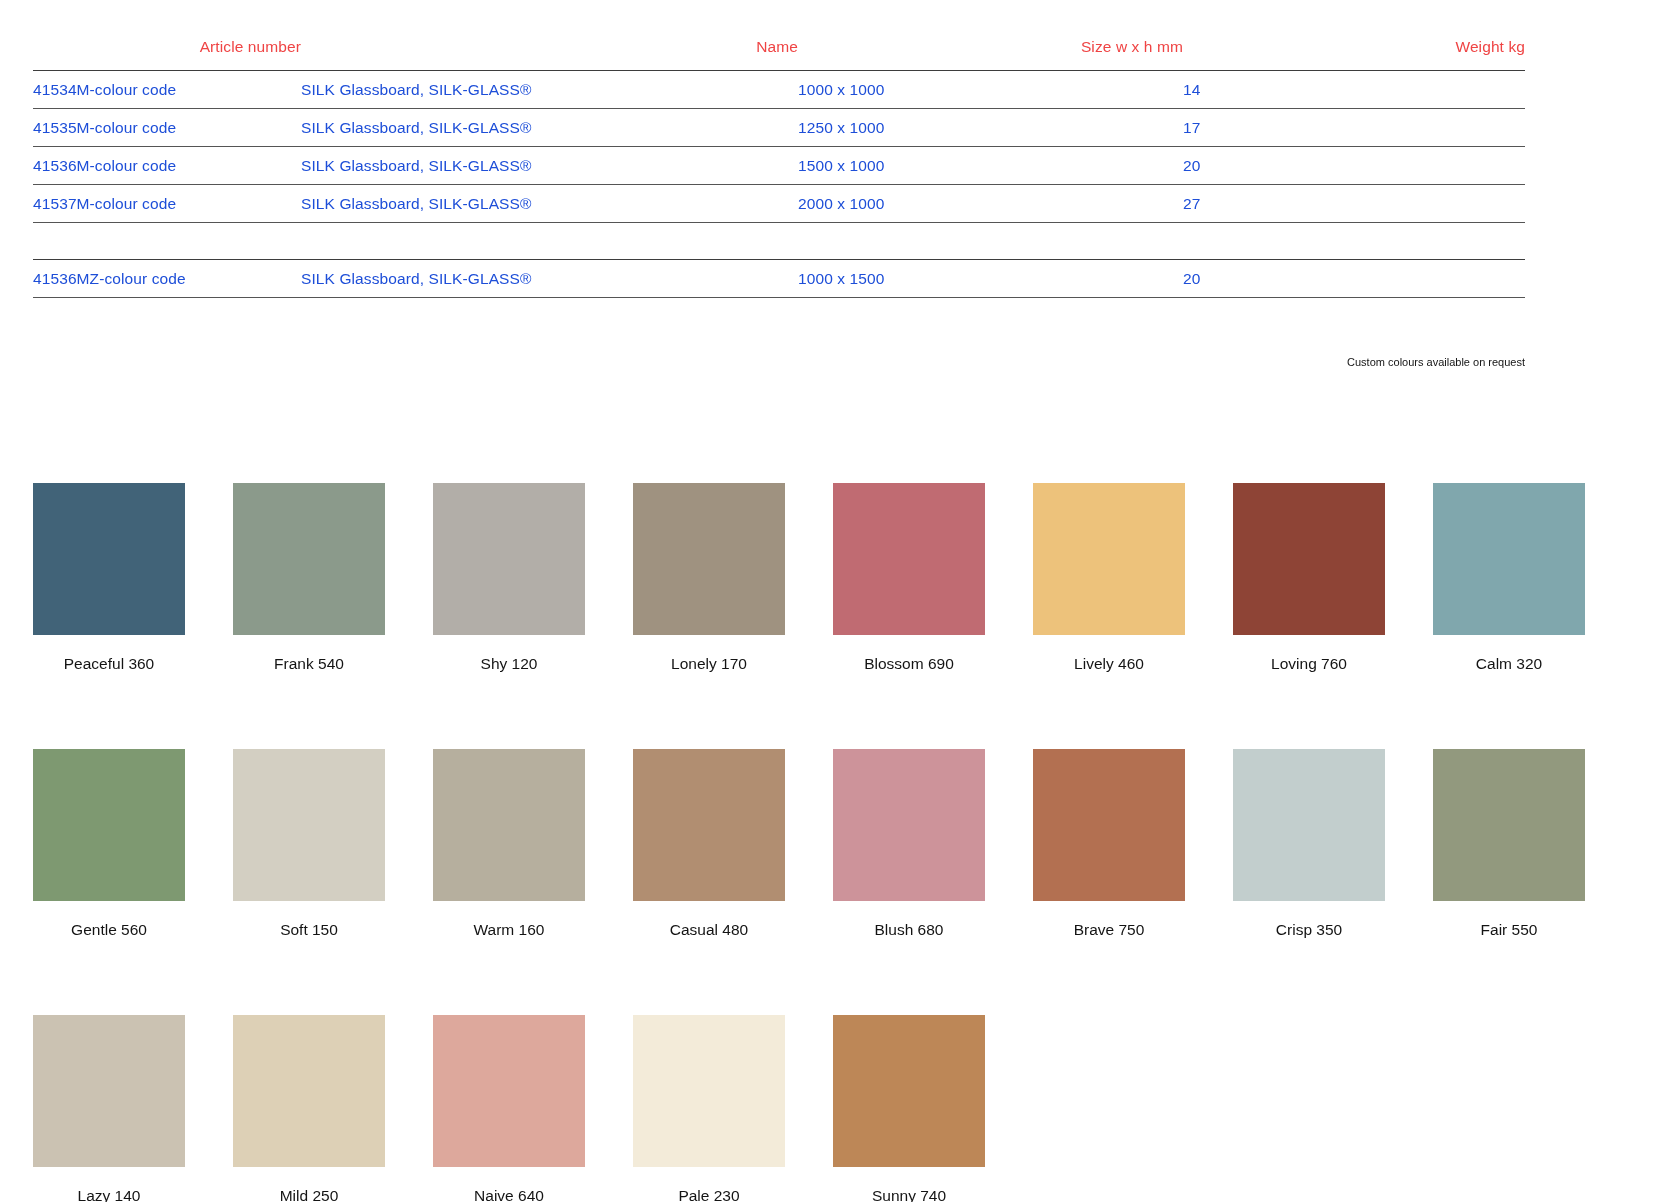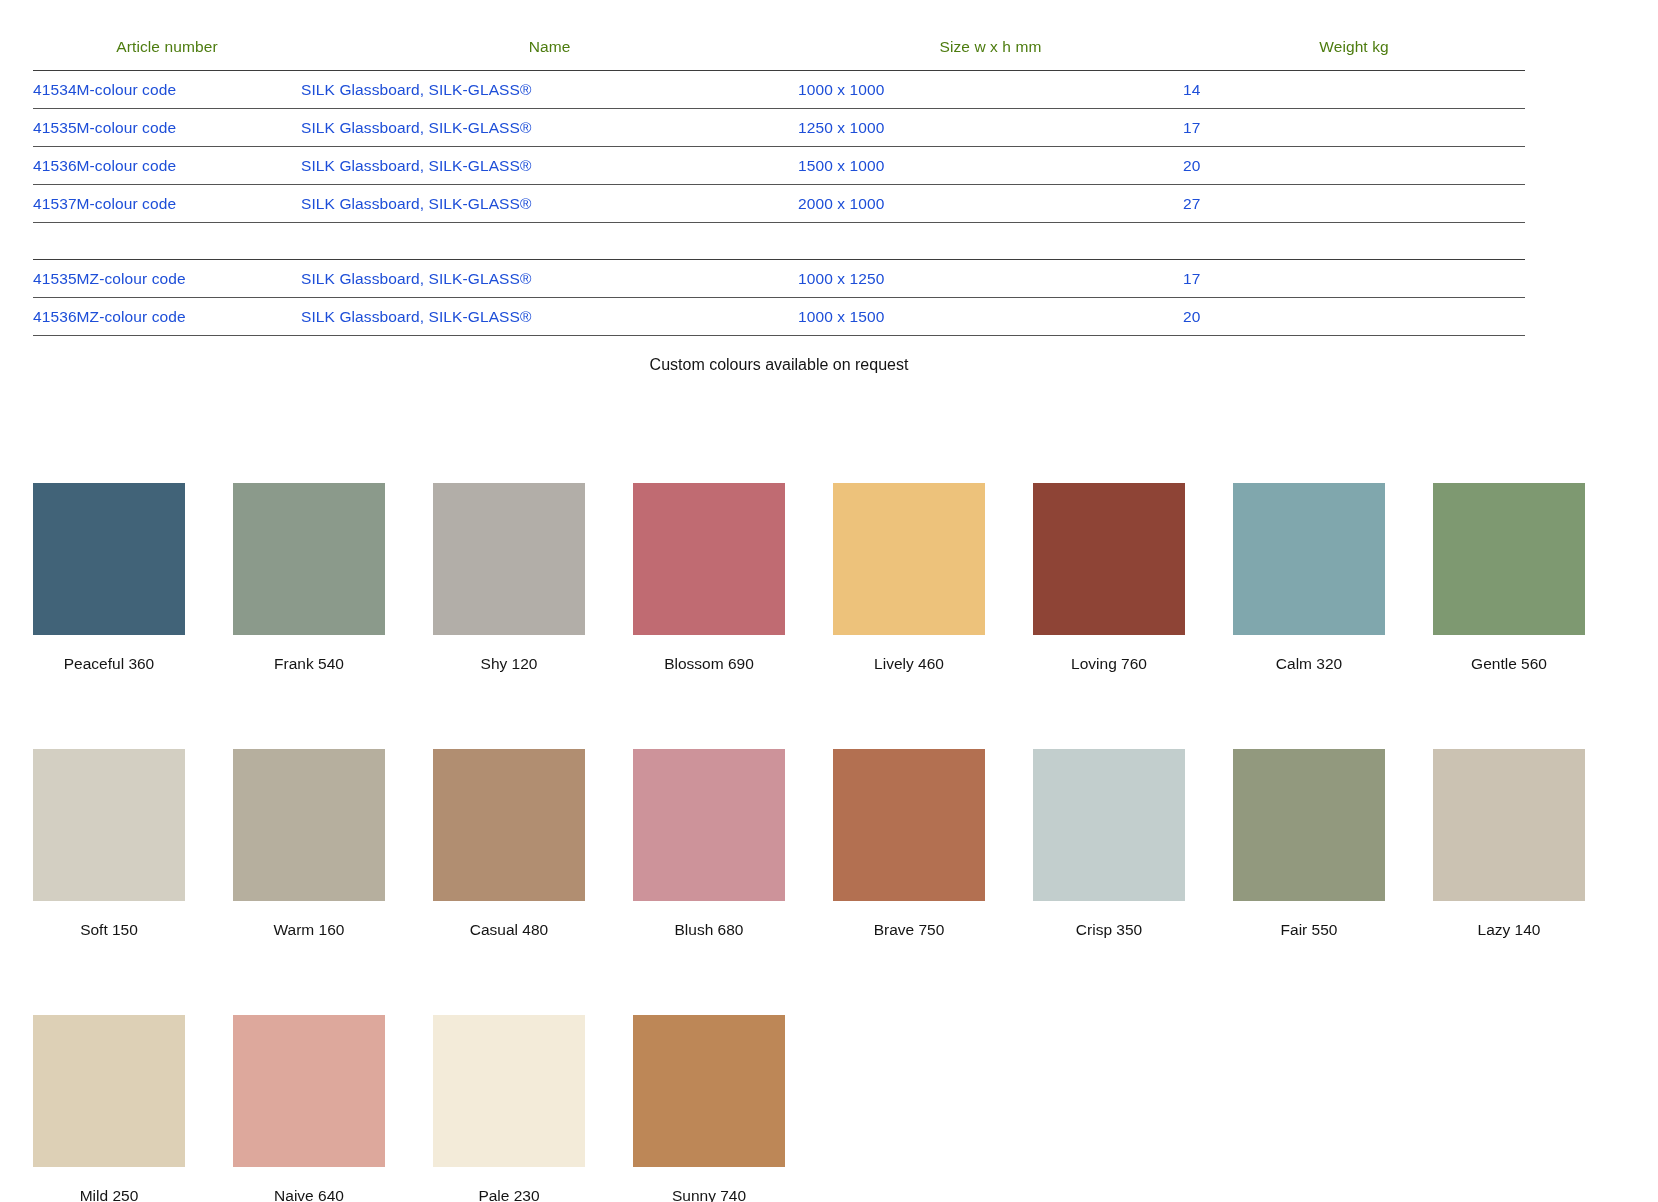--- a/index.html
+++ b/index.html
@@ -25,25 +25,25 @@
     border-collapse: collapse;
     font-size: 15.5px;
     letter-spacing: 0.1px;
   }
   .spec-table col.c-article { width: 268px; }
   .spec-table col.c-name    { width: 497px; }
   .spec-table col.c-size    { width: 385px; }
   .spec-table col.c-weight  { width: 342px; }
 
   .spec-table th {
-    text-align: center;
+    text-align: right;
     font-weight: 400;
     padding: 0 0 14px 0;
     vertical-align: bottom;
-    color: #4d7c0f;
+    color: #ef4444;
   }
   .spec-table thead tr {
     border-bottom: 1.6px solid #3d3d3d;
   }
   .spec-table td {
     padding: 10px 0 9px 0;
     vertical-align: bottom;
     color: #1d4ed8;
     white-space: nowrap;
   }
@@ -59,22 +59,22 @@
   }
   .spec-table tbody tr.gap-row + tr {
     border-top: 1.6px solid #3d3d3d;
   }
 
   .footnote {
     position: absolute;
     left: 33px;
     top: 356px;
     width: 1492px;
-    text-align: center;
-    font-size: 16px;
+    text-align: right;
+    font-size: 11px;
     color: #141414;
   }
 
   
   .swatch-grid {
     position: absolute;
     left: 33px;
     top: 483px;
     width: 1492px;
     display: grid;
@@ -145,26 +145,20 @@
       <tr>
         <td>41537M-colour code</td>
         <td>SILK Glassboard, SILK-GLASS®</td>
         <td>2000 x 1000</td>
         <td>27</td>
       </tr>
       <tr class="gap-row">
         <td colspan="4"></td>
       </tr>
       <tr>
-        <td>41535MZ-colour code</td>
-        <td>SILK Glassboard, SILK-GLASS®</td>
-        <td>1000 x 1250</td>
-        <td>17</td>
-      </tr>
-      <tr>
         <td>41536MZ-colour code</td>
         <td>SILK Glassboard, SILK-GLASS®</td>
         <td>1000 x 1500</td>
         <td>20</td>
       </tr>
     </tbody>
 </table>
 
 <div class="footnote">Custom colours available on request</div>
 
@@ -175,20 +169,24 @@
     </div>
     <div class="swatch-cell">
       <span class="swatch-chip" style="background: rgb(139, 154, 139);"></span>
       <span class="swatch-label">Frank 540</span>
     </div>
     <div class="swatch-cell">
       <span class="swatch-chip" style="background: rgb(178, 174, 168);"></span>
       <span class="swatch-label">Shy 120</span>
     </div>
     <div class="swatch-cell">
+      <span class="swatch-chip" style="background: rgb(159, 146, 128);"></span>
+      <span class="swatch-label">Lonely 170</span>
+    </div>
+    <div class="swatch-cell">
       <span class="swatch-chip" style="background: rgb(192, 107, 114);"></span>
       <span class="swatch-label">Blossom 690</span>
     </div>
     <div class="swatch-cell">
       <span class="swatch-chip" style="background: rgb(237, 194, 123);"></span>
       <span class="swatch-label">Lively 460</span>
     </div>
     <div class="swatch-cell">
       <span class="swatch-chip" style="background: rgb(142, 68, 54);"></span>
       <span class="swatch-label">Loving 760</span>

